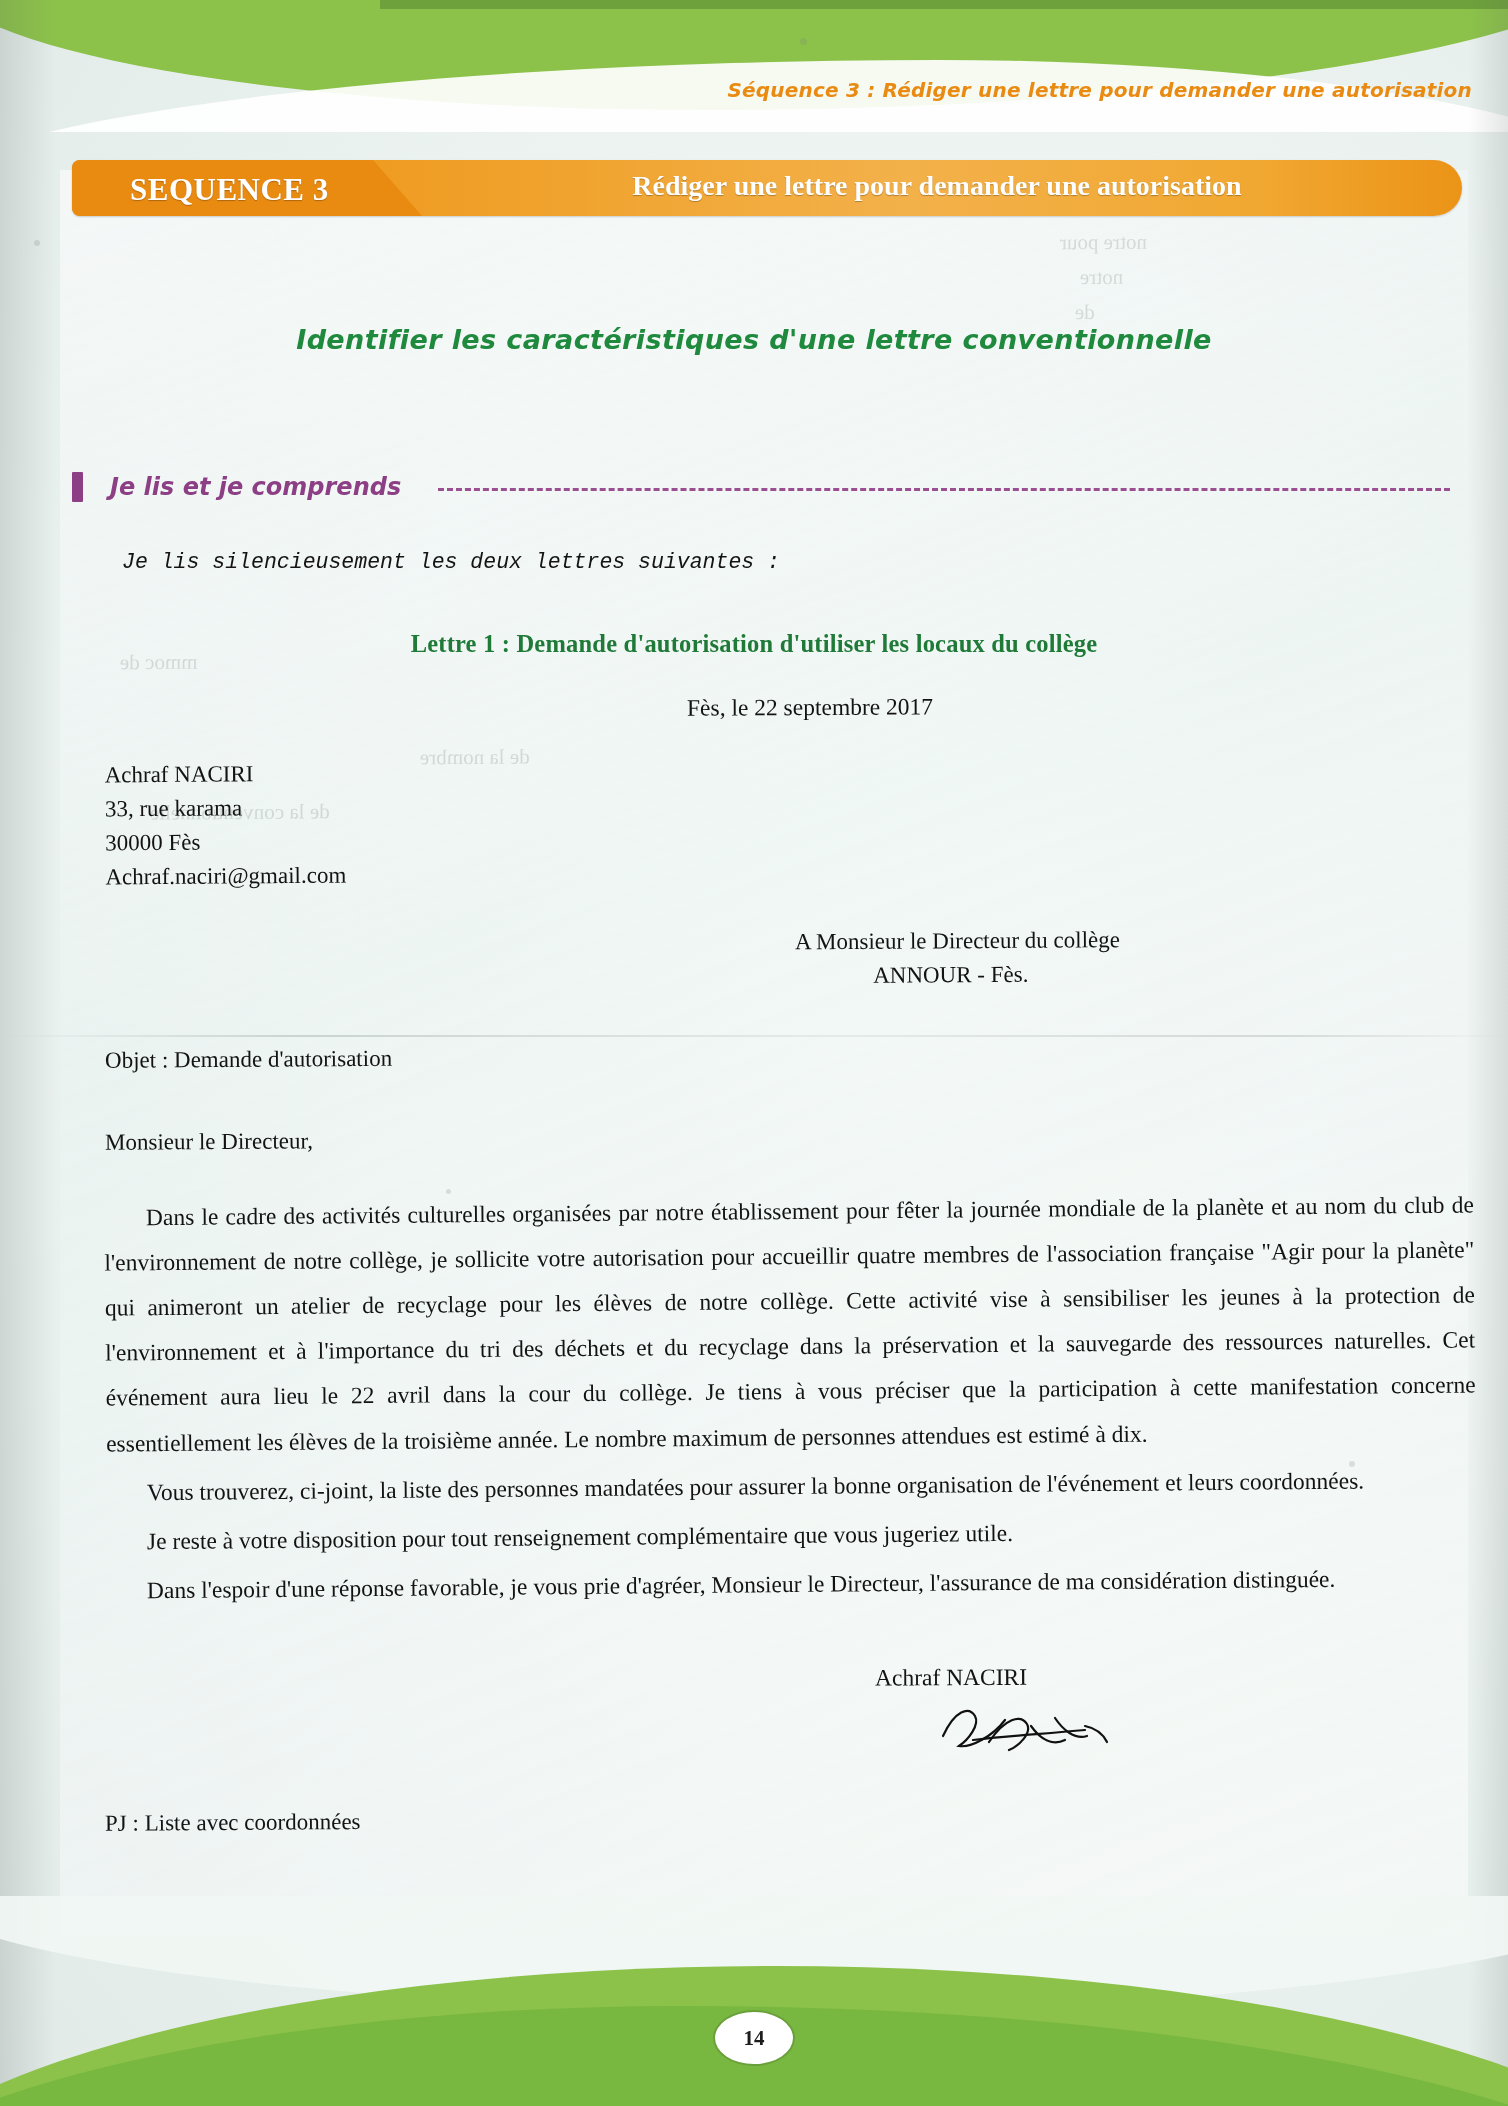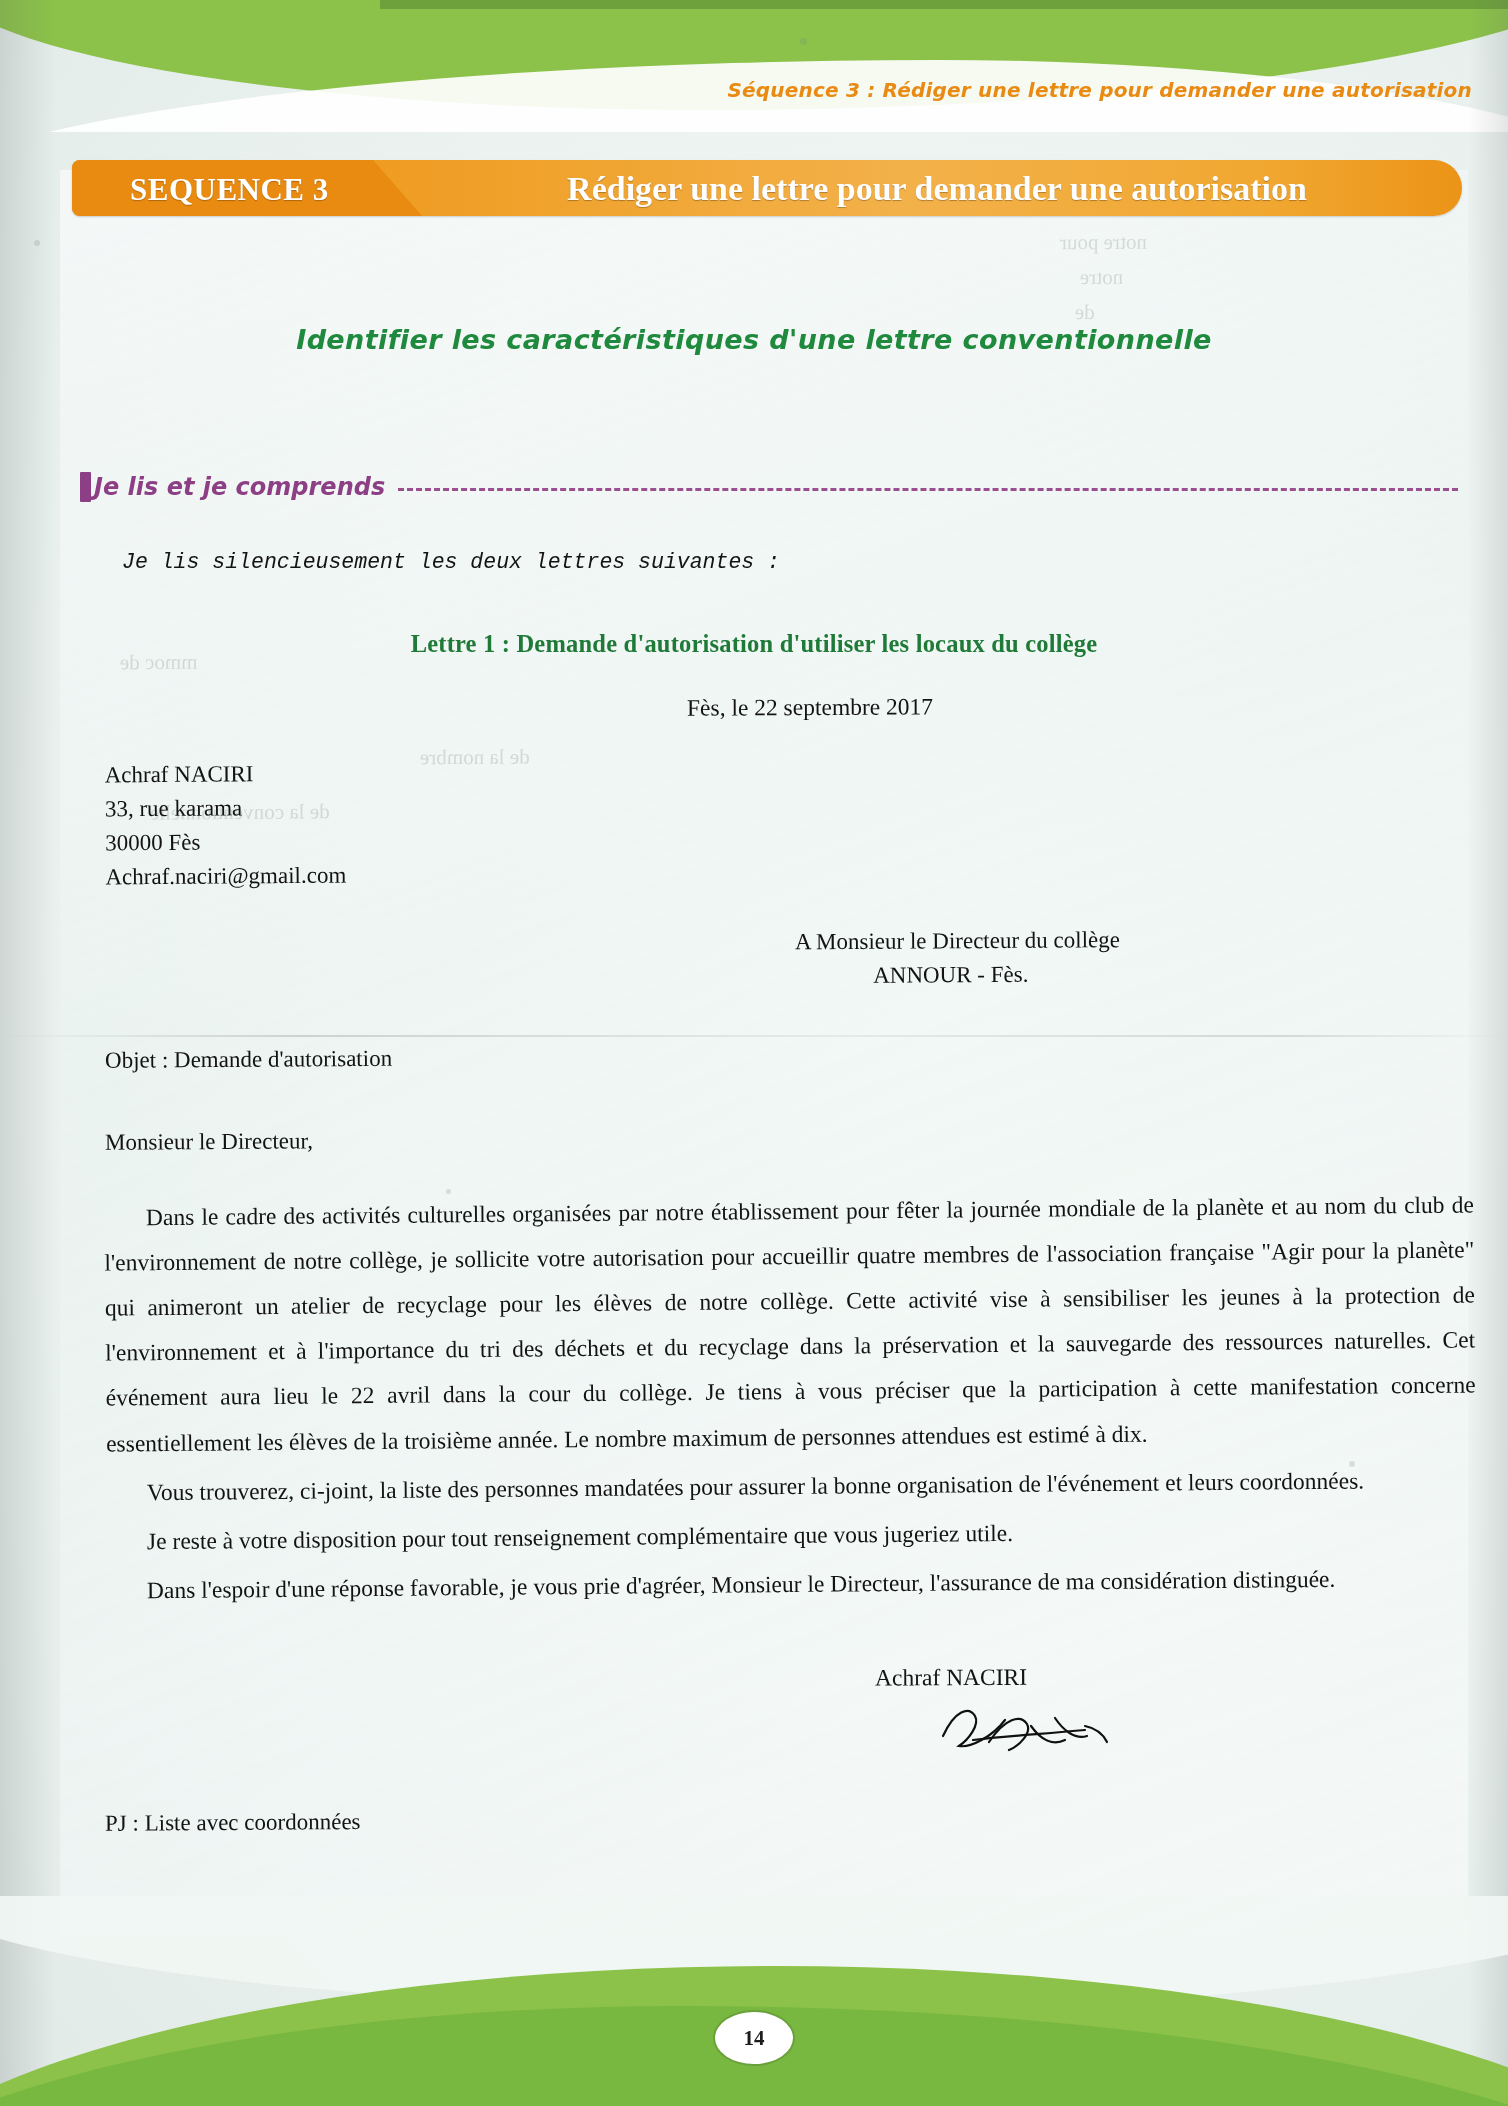--- a/index.html
+++ b/index.html
@@ -108,21 +108,21 @@
     text-shadow: 0 1px 1px rgba(0,0,0,.25);
     margin-left: 36px;
   }
   .banner .banner-title {
     position: absolute;
     left: 360px; top: 10px;
     width: 1010px;
     text-align: center;
     font-family: "Liberation Serif", serif;
     font-weight: bold;
-    font-size: 34px;
+    font-size: 28px;
     color: #ffffff;
     text-shadow: 0 1px 1px rgba(0,0,0,.28);
     white-space: nowrap;
   }
 
   
   .activity-title {
     position: absolute;
     left: 0; top: 290px; width: 100%;
     text-align: center;
@@ -140,24 +140,24 @@
     font-style: italic;
     font-weight: bold;
     font-size: 27px;
     color: #1f8a3d;
     letter-spacing: .4px;
   }
 
   
   .rubric {
     position: absolute;
-    left: 80px; top: 472px;
+    left: 72px; top: 472px;
     display: flex;
     align-items: center;
-    gap: 3px;
+    gap: 27px;
     width: 1400px;
   }
   .rubric .bar {
     width: 11px; height: 30px;
     background: #8c3f84;
     border-radius: 1px;
     flex: none;
   }
   .rubric .rubric-label {
     font-family: "DejaVu Sans", sans-serif;

